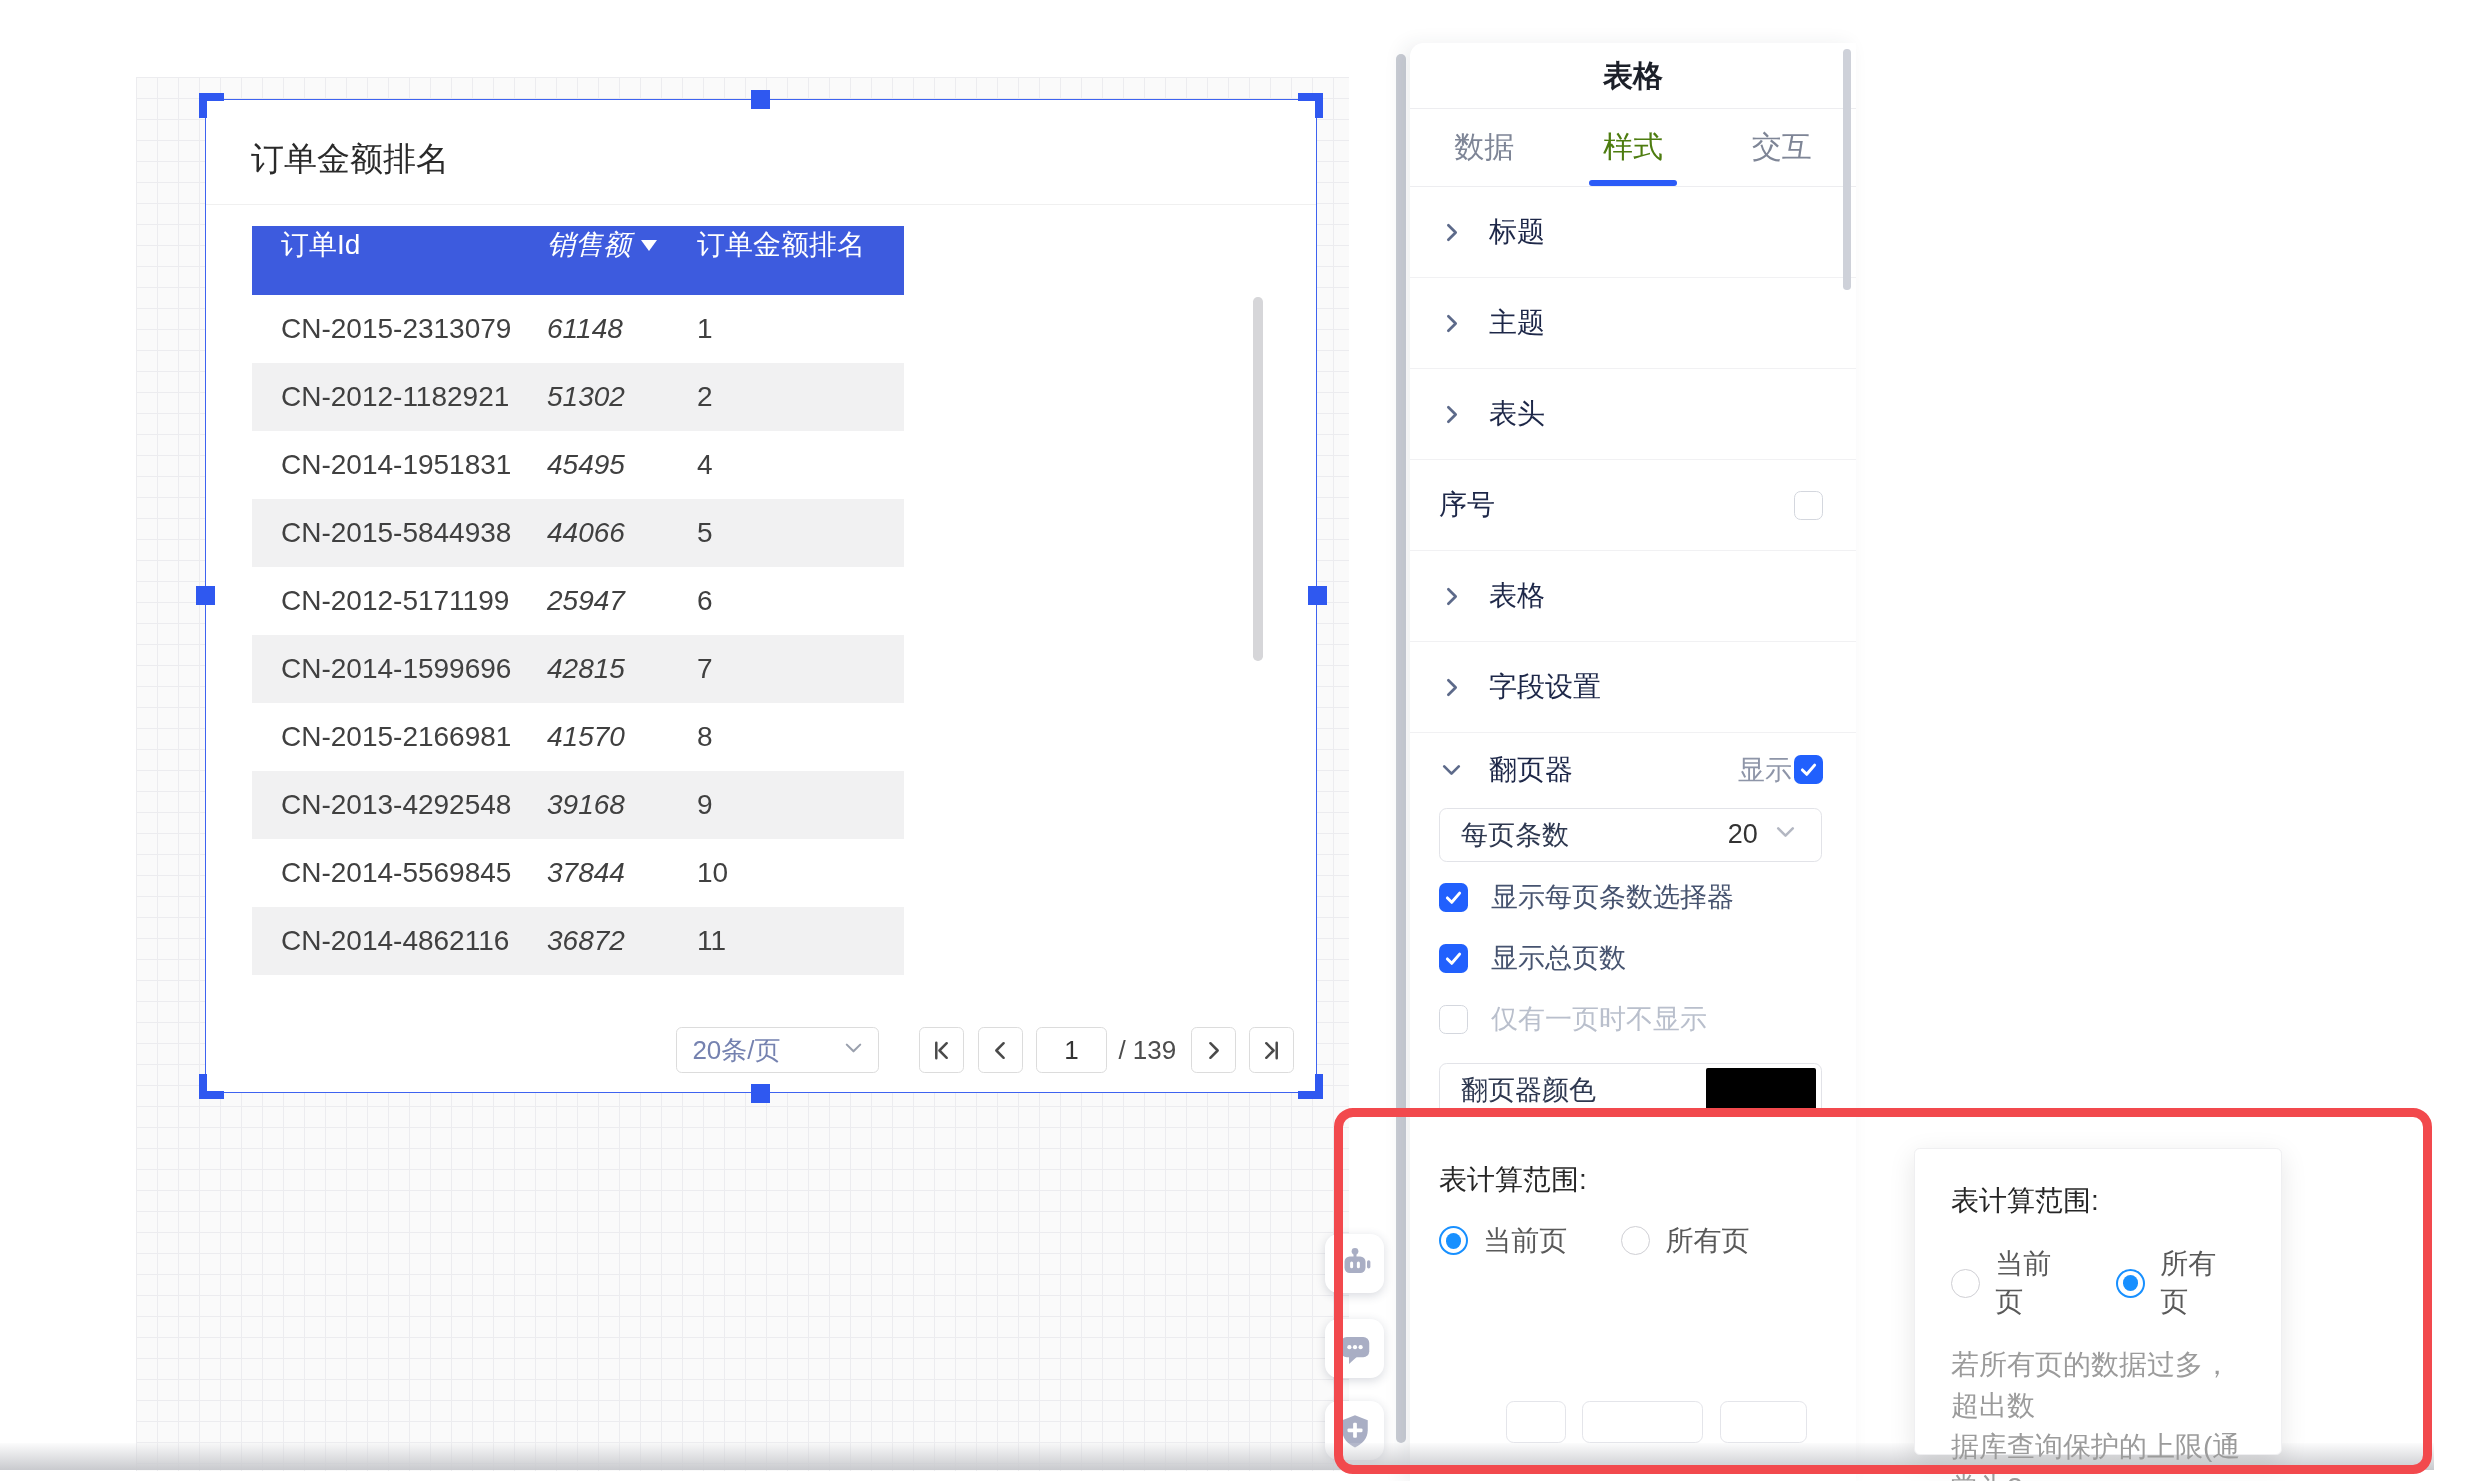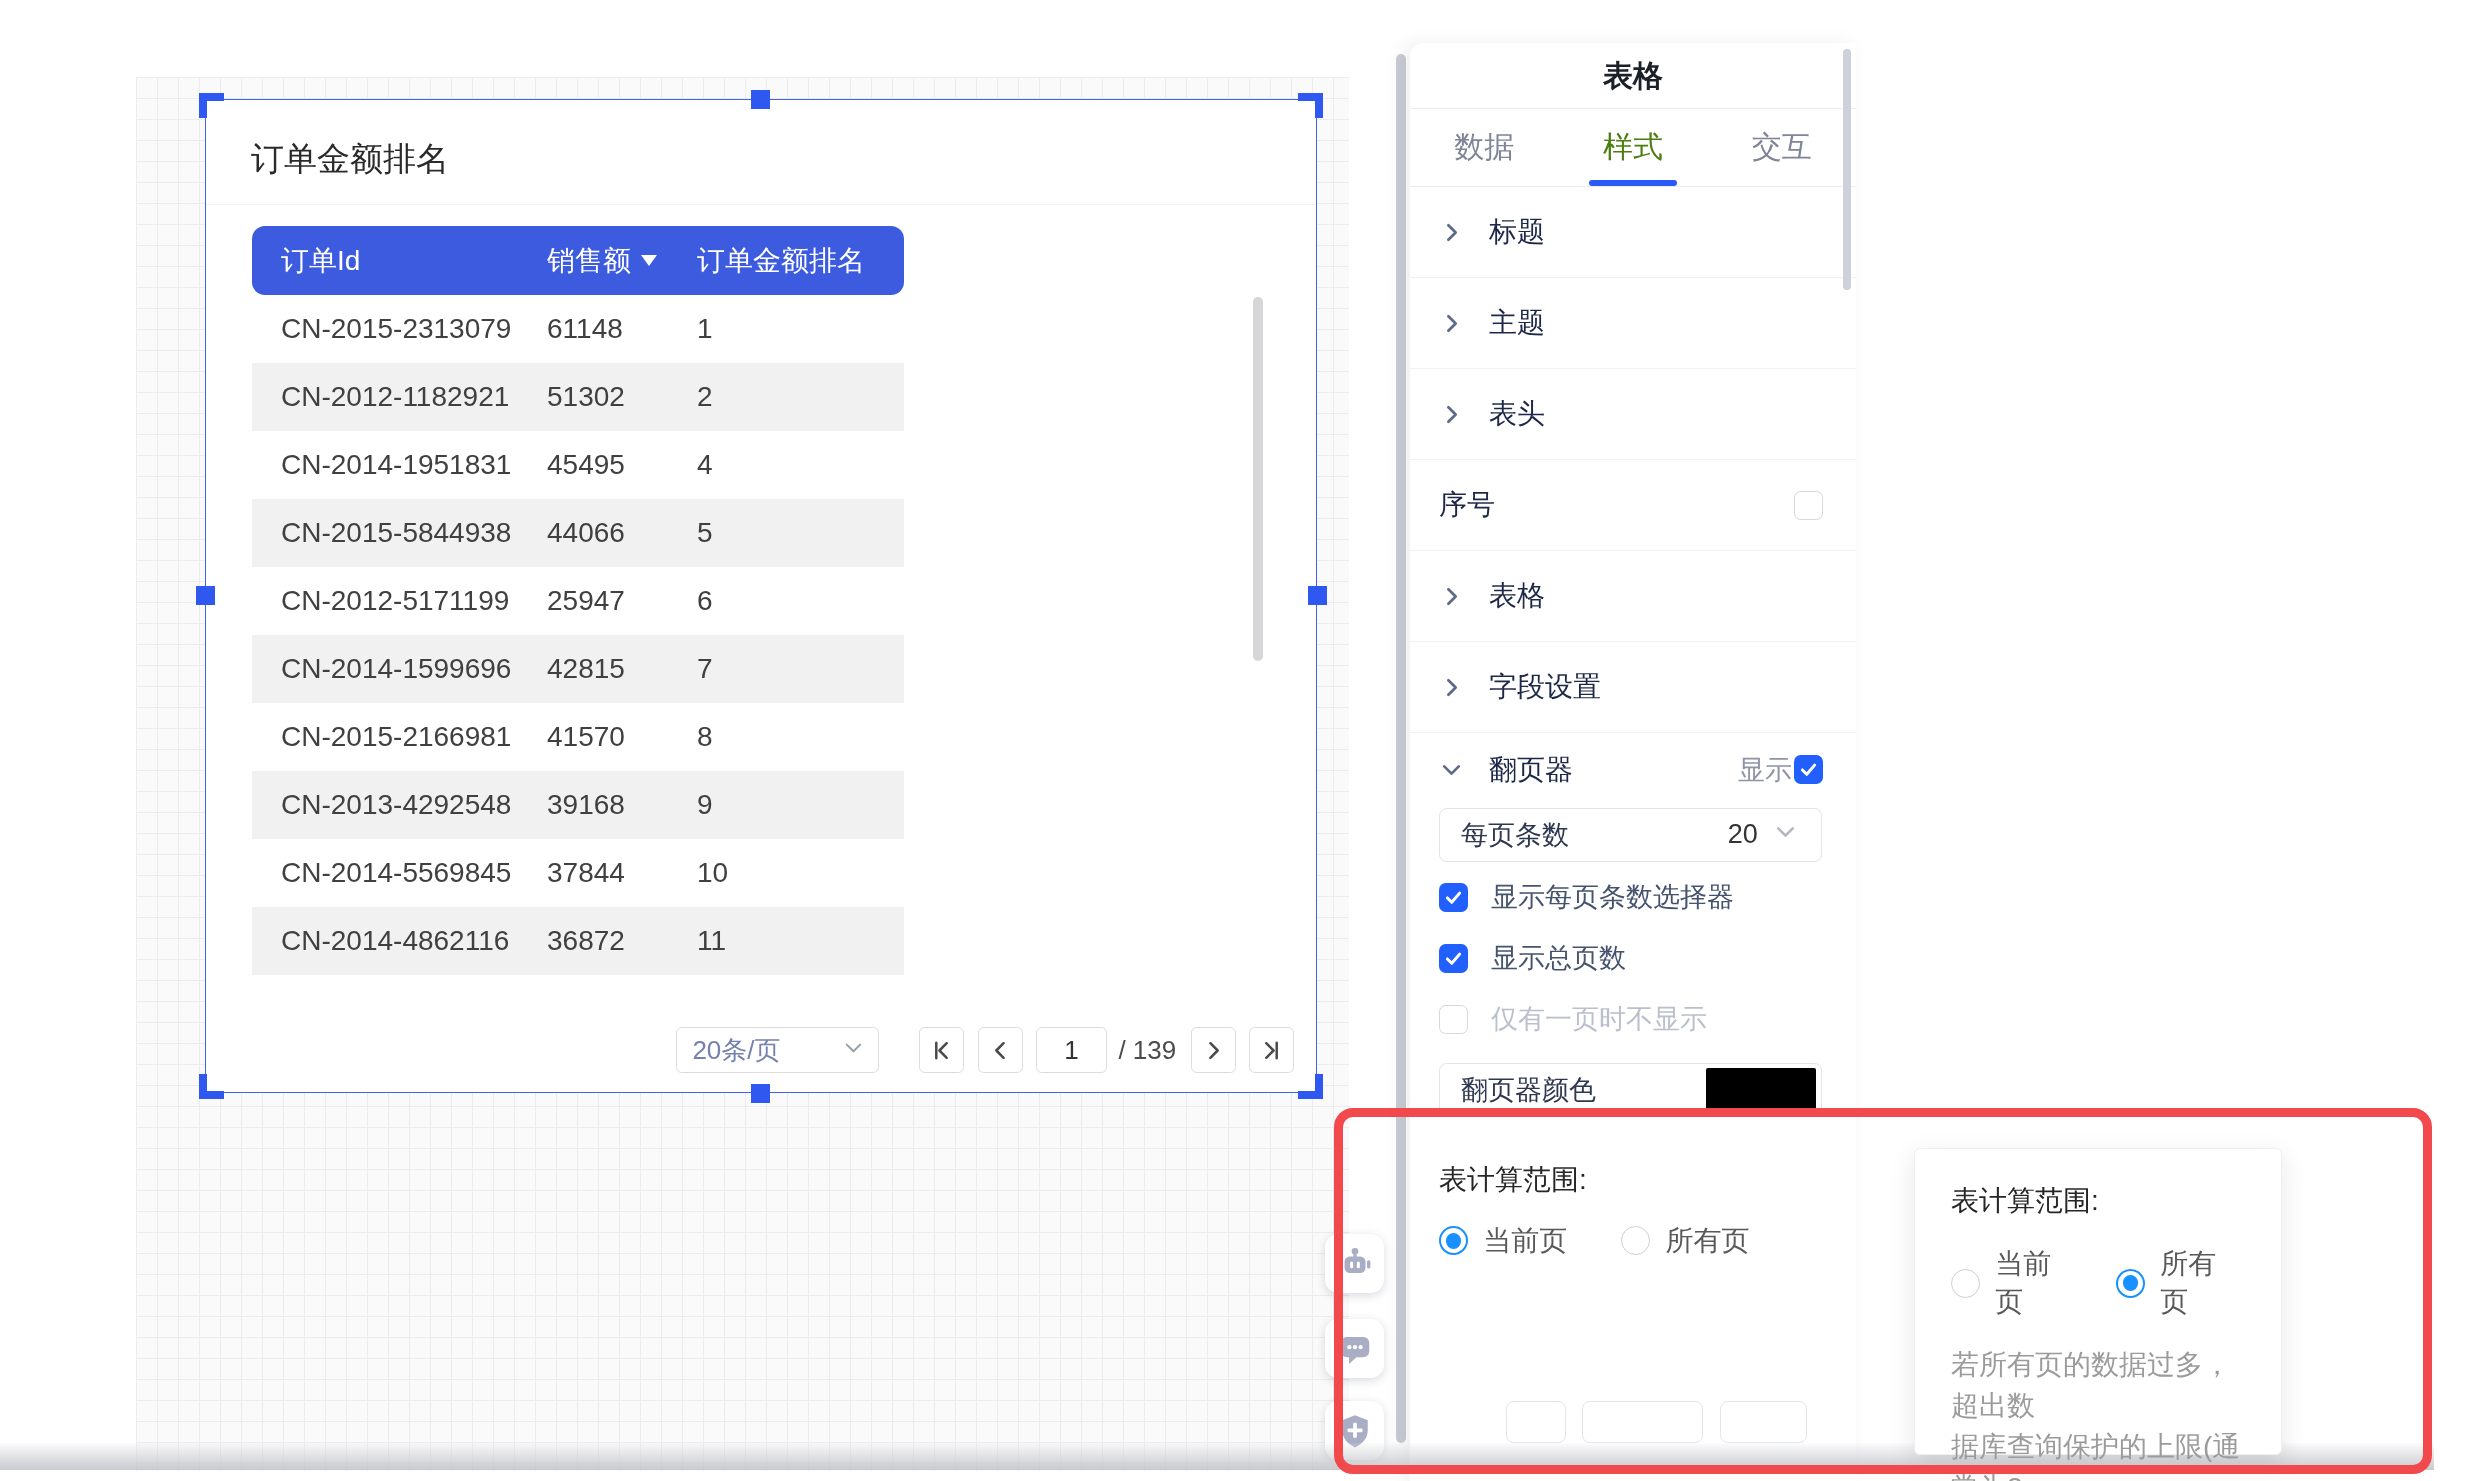--- a/index.html
+++ b/index.html
@@ -12,24 +12,24 @@
     background-image:linear-gradient(#ececef 1px,transparent 1px),
                      linear-gradient(90deg,#ececef 1px,transparent 1px);
     background-size:21px 21px;z-index:1;}
 
   
   .widget{position:absolute;left:205px;top:99px;width:1112px;height:994px;background:#fff;
     z-index:2;border-radius:1.9px;}
   .w-title{position:absolute;left:46px;top:38px;font-size:33px;color:#2a2a2a;}
   .w-div{position:absolute;left:0;top:105px;width:100%;height:1px;background:#f0f0f0;}
   .tbl{position:absolute;left:47px;top:127px;width:652px;}
-  .thead{display:flex;height:69px;background:#3d5bde;color:#fff;font-size:28px;font-weight:500;align-items:center;border-radius:13px;}
+  .thead{display:flex;height:69px;background:#3d5bde;color:#fff;font-size:28px;font-weight:500;align-items:flex-start;}
   .th{display:flex;align-items:center;box-sizing:border-box;}
   .c1{width:268px;padding-left:29px;}
-  .c2{width:158px;padding-left:27px;}
+  .c2{width:158px;padding-left:27px;font-style:italic;}
   .c3{width:226px;padding-left:19px;}
   .sort-tri{width:0;height:0;border-left:8.6px solid transparent;border-right:8.6px solid transparent;
     border-top:11.5px solid #fff;margin-left:9.6px;}
   .tbody{height:732px;overflow:hidden;}
   .trow{display:flex;height:68px;align-items:center;font-size:28px;color:#404040;background:#fff;}
   .trow:nth-child(even){background:#f1f1f2;}
   .tc{box-sizing:border-box;}
   .w-scroll{position:absolute;left:1048px;top:198px;width:9.6px;height:364px;background:#d6d6d9;border-radius:4.8px;}
   .pagbar{position:absolute;top:928px;right:23px;height:46px;display:flex;align-items:center;
     font-size:26px;color:#4c4c4c;}

